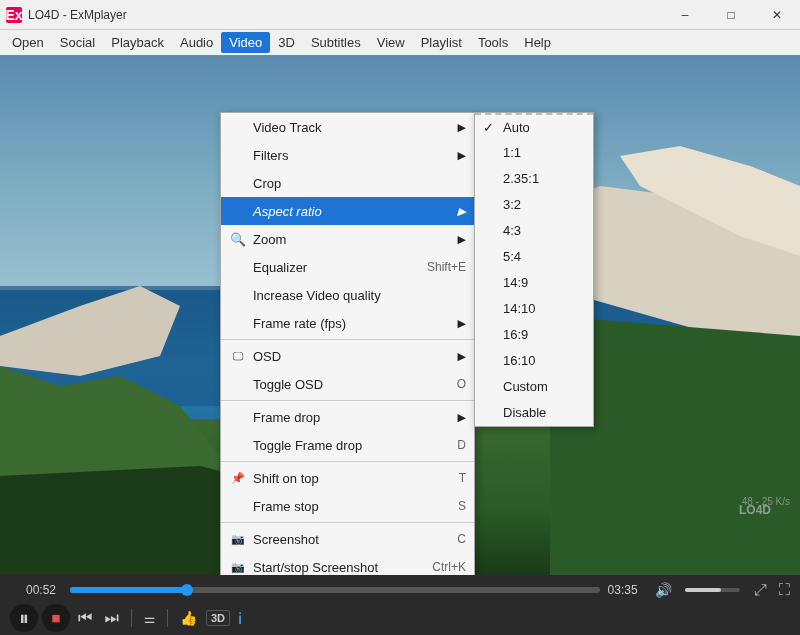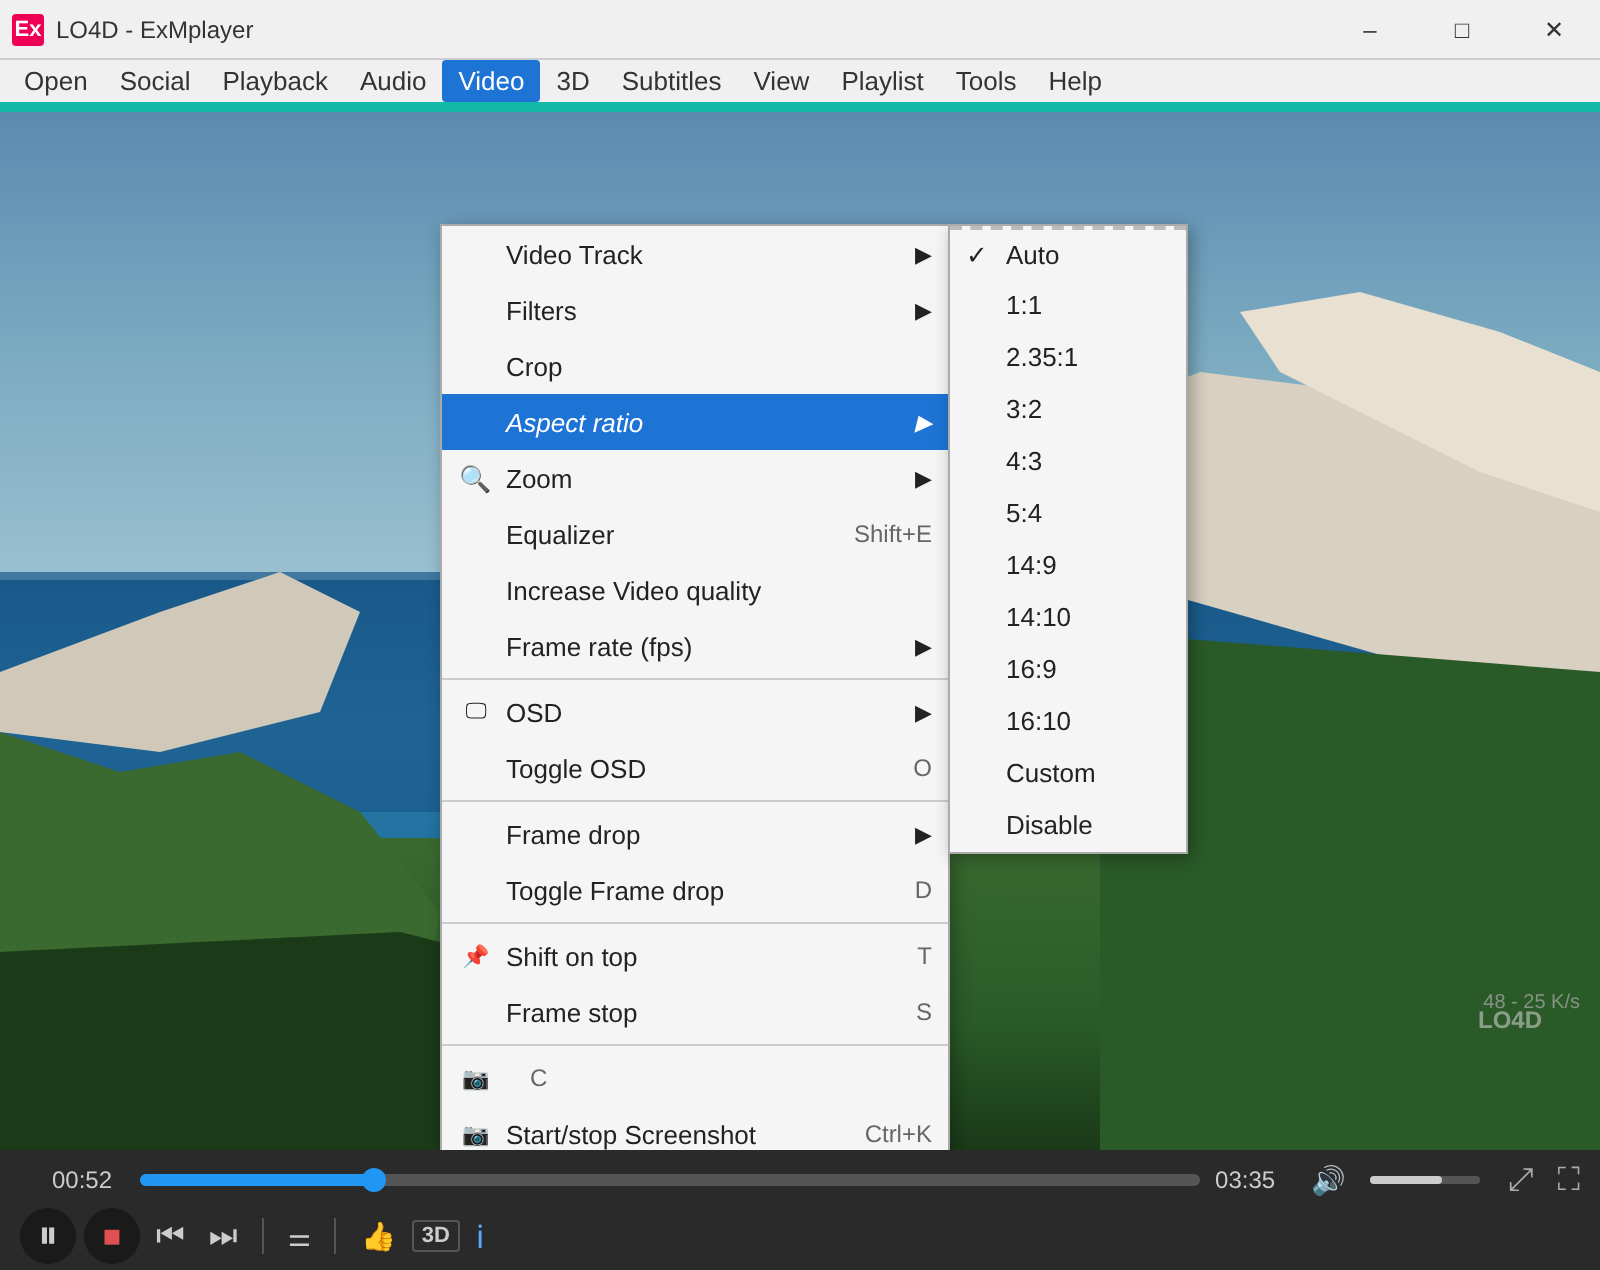--- a/index.html
+++ b/index.html
@@ -5,30 +5,30 @@
     * { margin: 0; padding: 0; box-sizing: border-box; }
     body { width: 800px; height: 635px; font-family: 'Segoe UI', Arial, sans-serif; font-size: 13px; overflow: hidden; background: #000; user-select: none; }
 
     
     #titlebar {
       width: 800px; height: 30px; background: #f0f0f0;
       display: flex; align-items: center; justify-content: space-between;
       border-bottom: 1px solid #ccc;
     }
     #titlebar-left { display: flex; align-items: center; gap: 6px; padding-left: 6px; }
-    #titlebar-icon { width: 16px; height: 16px; background: #e05; border-radius: 2px; display: flex; align-items: center; justify-content: center; color: white; font-size: 11px; font-weight: bold; }
+    #titlebar-icon { width: 16px; height: 16px; background: #e05; border-radius: 2px; display: flex; align-items: center; justify-content: center; color: white; font-size: 14px; font-weight: bold; }
     #titlebar-title { font-size: 12px; color: #333; }
     #titlebar-controls { display: flex; }
     .titlebar-btn { width: 46px; height: 30px; display: flex; align-items: center; justify-content: center; cursor: pointer; font-size: 12px; color: #333; }
 
     
     #menubar {
       width: 800px; height: 26px; background: #f0f0f0;
       display: flex; align-items: center; padding: 0 4px;
-      border-bottom: 5px solid #14b8a6;
+      border-bottom: 1px solid #14b8a6;
     }
     .menu-item {
       padding: 3px 8px; cursor: pointer; font-size: 13px; color: #333; border-radius: 2px;
     }
     .menu-item.active { background: #1e74d5; color: white; }
 
     
     #video-area {
       width: 800px; height: 519px; position: relative; overflow: hidden;
       background: linear-gradient(180deg, #1a3a5c 0%, #2a5a8a 20%, #3a7aaa 40%, #6aaa80 60%, #4a8a60 70%, #2a5a40 85%, #1a3a28 100%);
@@ -203,20 +203,21 @@
       <span class="label">Shift on top</span>
       <span class="shortcut">T</span>
     </div>
     <div class="menu-row">
       <span class="label">Frame stop</span>
       <span class="shortcut">S</span>
     </div>
     <div class="menu-separator"></div>
     <div class="menu-row">
       <span class="icon-area" style="font-size:11px">📷</span>
+      <span class="label">Screenshot</span>
       <span class="shortcut">C</span>
     </div>
     <div class="menu-row">
       <span class="icon-area" style="font-size:11px">📷</span>
       <span class="label">Start/stop Screenshot</span>
       <span class="shortcut">Ctrl+K</span>
     </div>
 
   </div>
 

